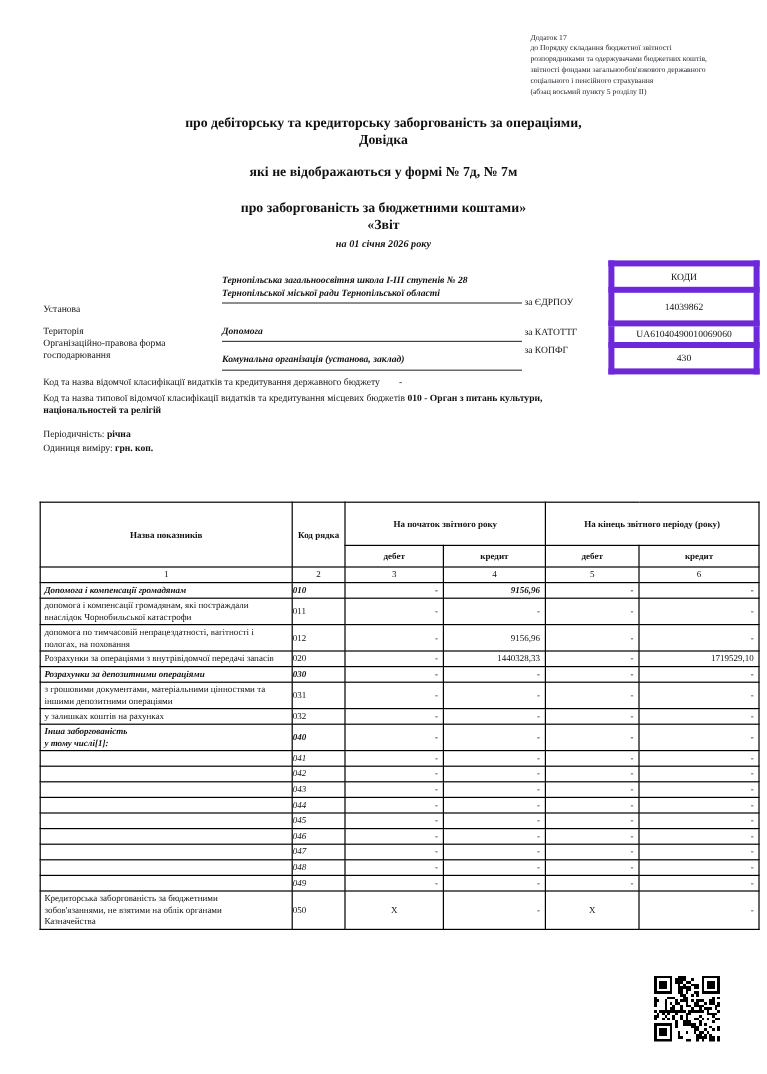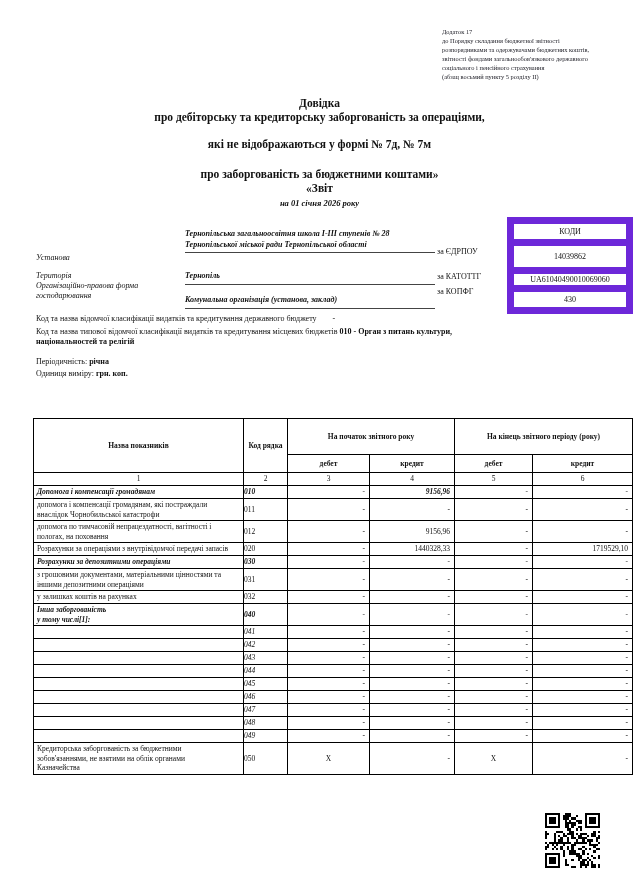--- a/index.html
+++ b/index.html
@@ -31,21 +31,21 @@
     top: 96px;
     width: 100%;
     text-align: center;
   }
   .title-main { font-size: 11.5px; font-weight: bold; line-height: 14px; }
   .title-gap1 { height: 13px; }
   .title-gap2 { height: 16px; }
   .title-date { font-size: 8.5px; font-weight: bold; font-style: italic; margin-top: 3px; }
 
   
-  .org-label { position: absolute; font-size: 8px; line-height: 10px; font-style: italic; }
+  .org-label { position: absolute; font-size: 8px; line-height: 10px; }
   .org-value {
     position: absolute;
     left: 185px;
     width: 250px;
     font-size: 8px;
     font-weight: bold;
     font-style: italic;
     line-height: 10.5px;
     border-bottom: 1px solid #444;
     padding-bottom: 2px;
@@ -53,21 +53,21 @@
   .code-label { position: absolute; left: 437px; font-size: 8px; }
 
   .codes-box {
     position: absolute;
     left: 507px;
     top: 217px;
     width: 126px;
     border-collapse: collapse;
   }
   .codes-box td {
-    border: 7px solid #6d28d9;
+    border: 5px solid #6d28d9;
     text-align: center;
     vertical-align: middle;
     font-size: 8px;
   }
 
   
   .clsf { position: absolute; left: 36px; font-size: 8px; line-height: 10px; }
   .clsf .b { font-weight: bold; }
   .clsf-wrap { width: 452px; }
   .dash-val { margin-left: 16px; }
@@ -109,36 +109,36 @@
   <div class="appendix">
       <div>Додаток 17</div>
       <div>до Порядку складання бюджетної звітності</div>
       <div>розпорядниками та одержувачами бюджетних коштів,</div>
       <div>звітності фондами загальнообов'язкового державного</div>
       <div>соціального і пенсійного страхування</div>
       <div>(абзац восьмий пункту 5 розділу ІІ)</div>
     </div>
 
   <div class="title-block">
+    <div class="title-main">про дебіторську та кредиторську заборгованість за операціями,</div>
     <div class="title-main">Довідка</div>
-    <div class="title-main">про дебіторську та кредиторську заборгованість за операціями,</div>
     <div class="title-gap1"></div>
     <div class="title-main">які не відображаються у формі № 7д, № 7м</div>
     <div class="title-gap2"></div>
     <div class="title-main">про заборгованість за бюджетними коштами»</div>
     <div class="title-main">«Звіт</div>
     <div class="title-date">на  01  січня 2026 року</div>
   </div>
 
   <div class="org-label" style="left:36px; top:253px;">Установа</div>
   <div class="org-value" style="top:229px;">Тернопільська загальноосвітня школа І-ІІІ ступенів № 28 Тернопільської міської ради Тернопільської області</div>
   <div class="code-label" style="top:247px;">за ЄДРПОУ</div>
 
   <div class="org-label" style="left:36px; top:271px;">Територія</div>
-  <div class="org-value" style="top:271px;">Тернопіль</div>
+  <div class="org-value" style="top:271px;">Допомога</div>
   <div class="code-label" style="top:272px;">за КАТОТТГ</div>
 
   <div class="org-label" style="left:36px; top:281px; width:150px;">Організаційно-правова форма господарювання</div>
   <div class="org-value" style="top:295px;">Комунальна організація (установа, заклад)</div>
   <div class="code-label" style="top:287px;">за КОПФГ</div>
 
   <table class="codes-box">
     <tbody>
         <tr>
           <td style="height:22px;">КОДИ</td>

